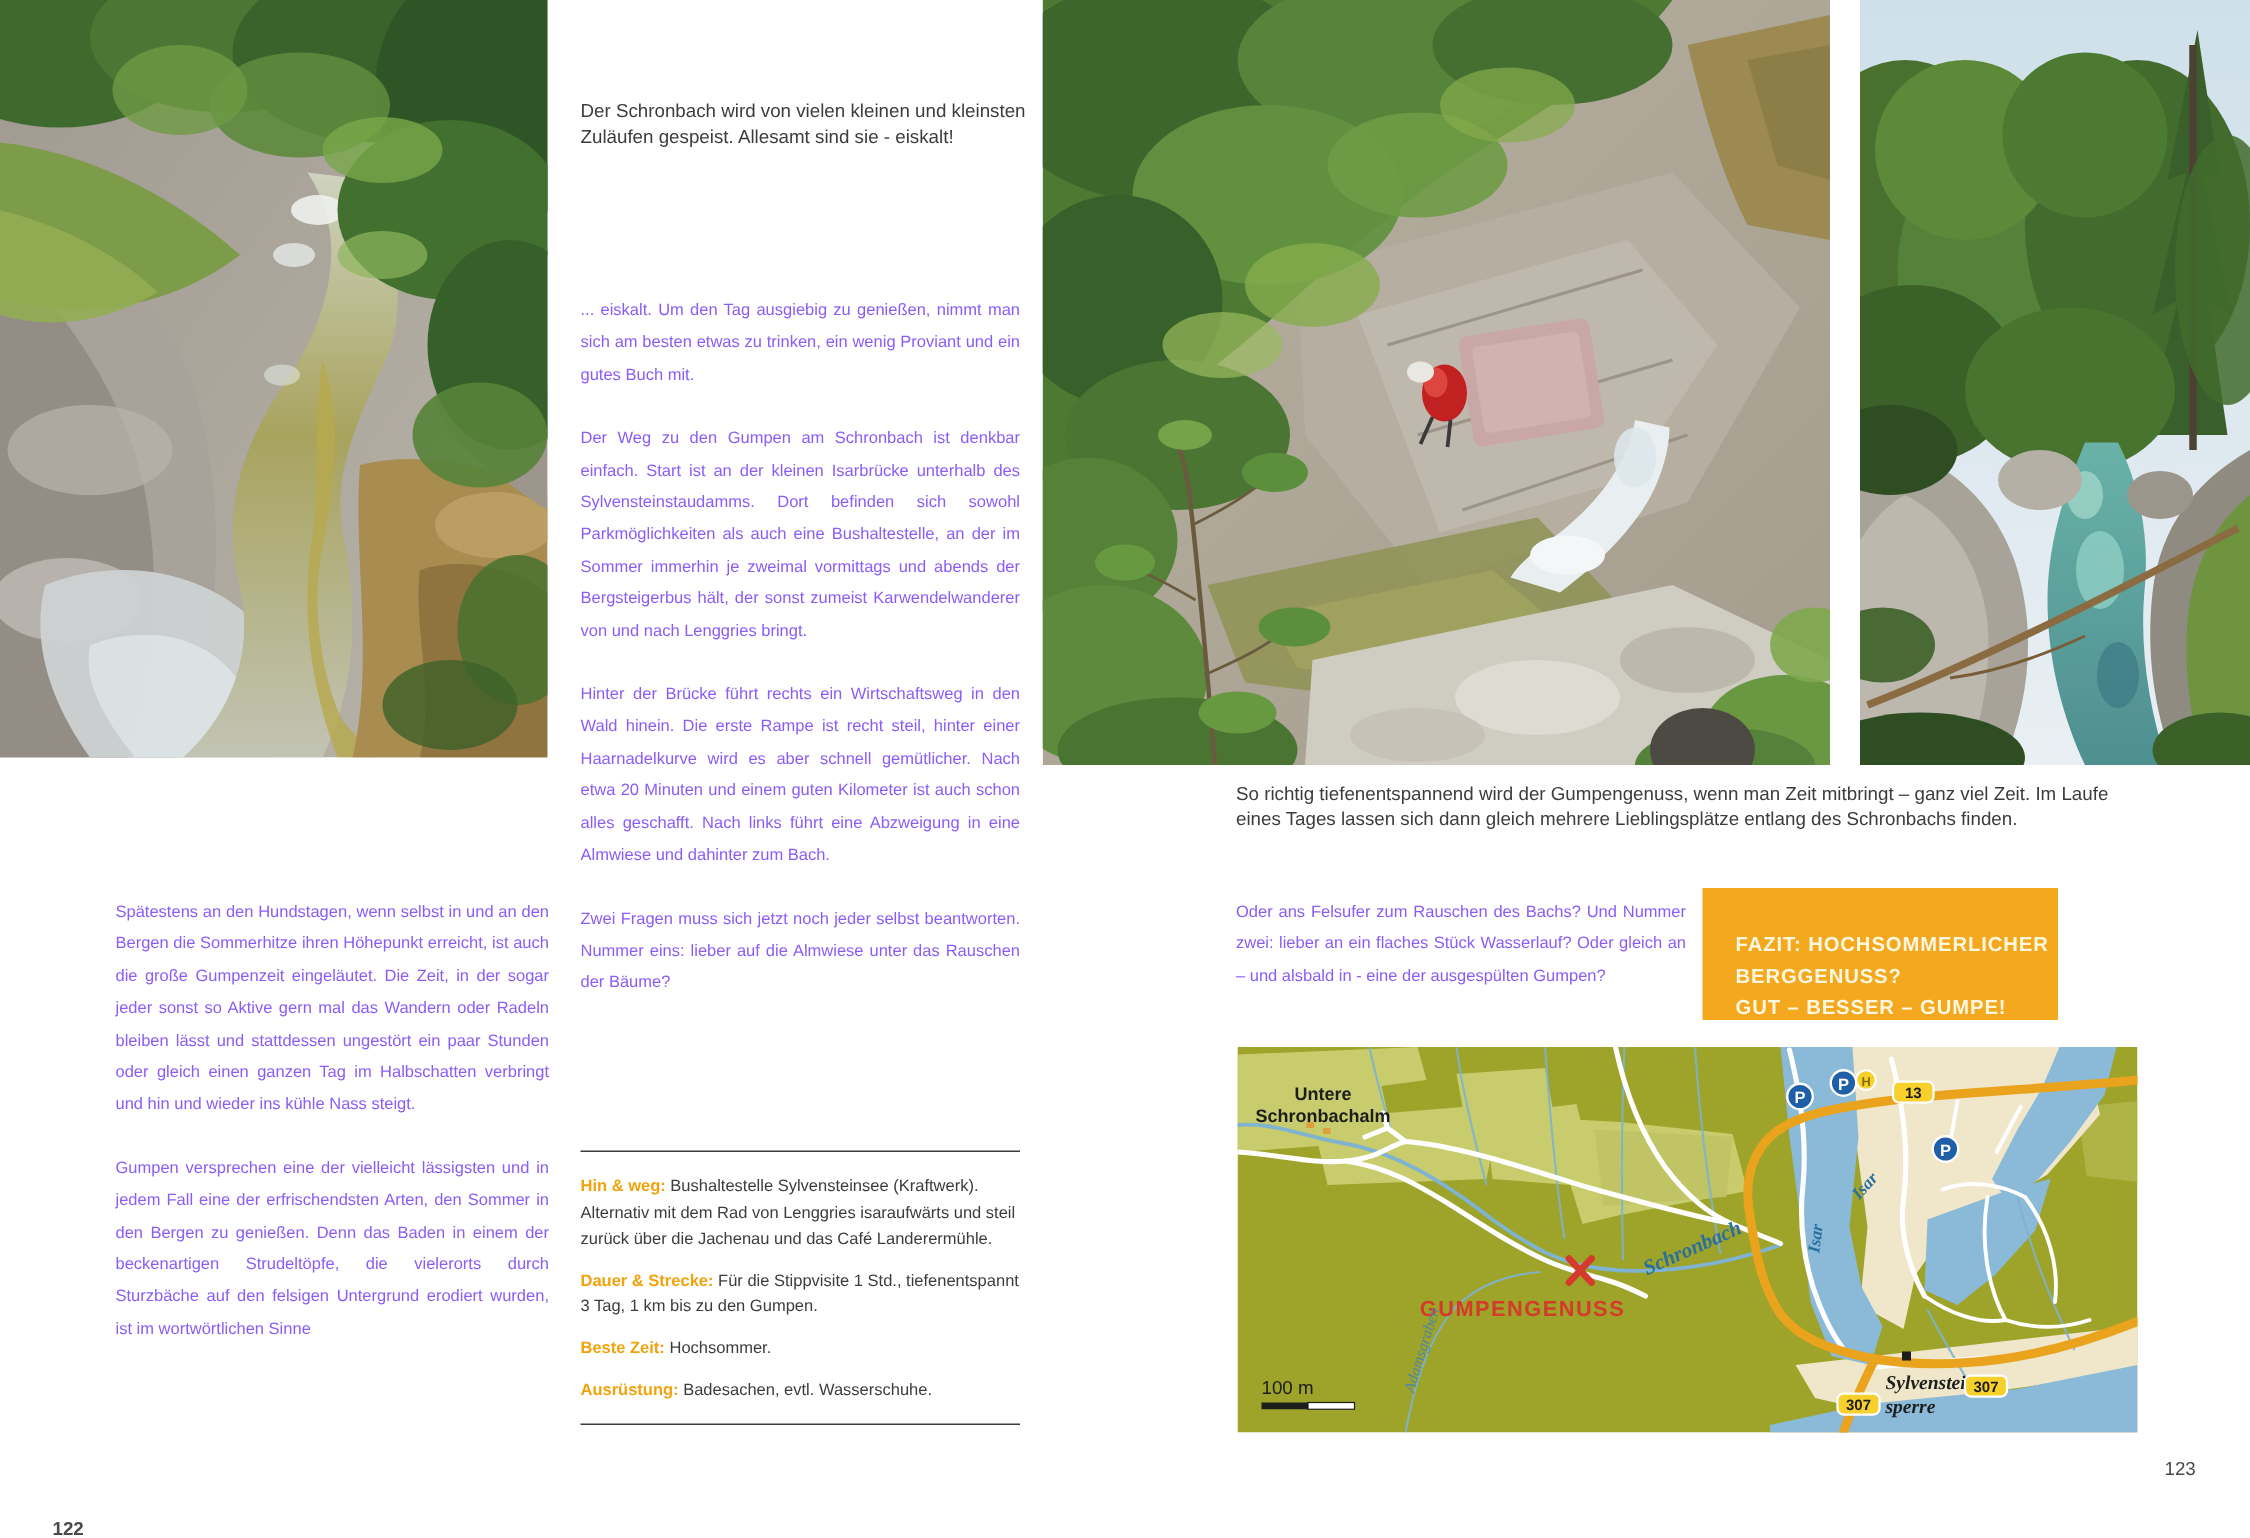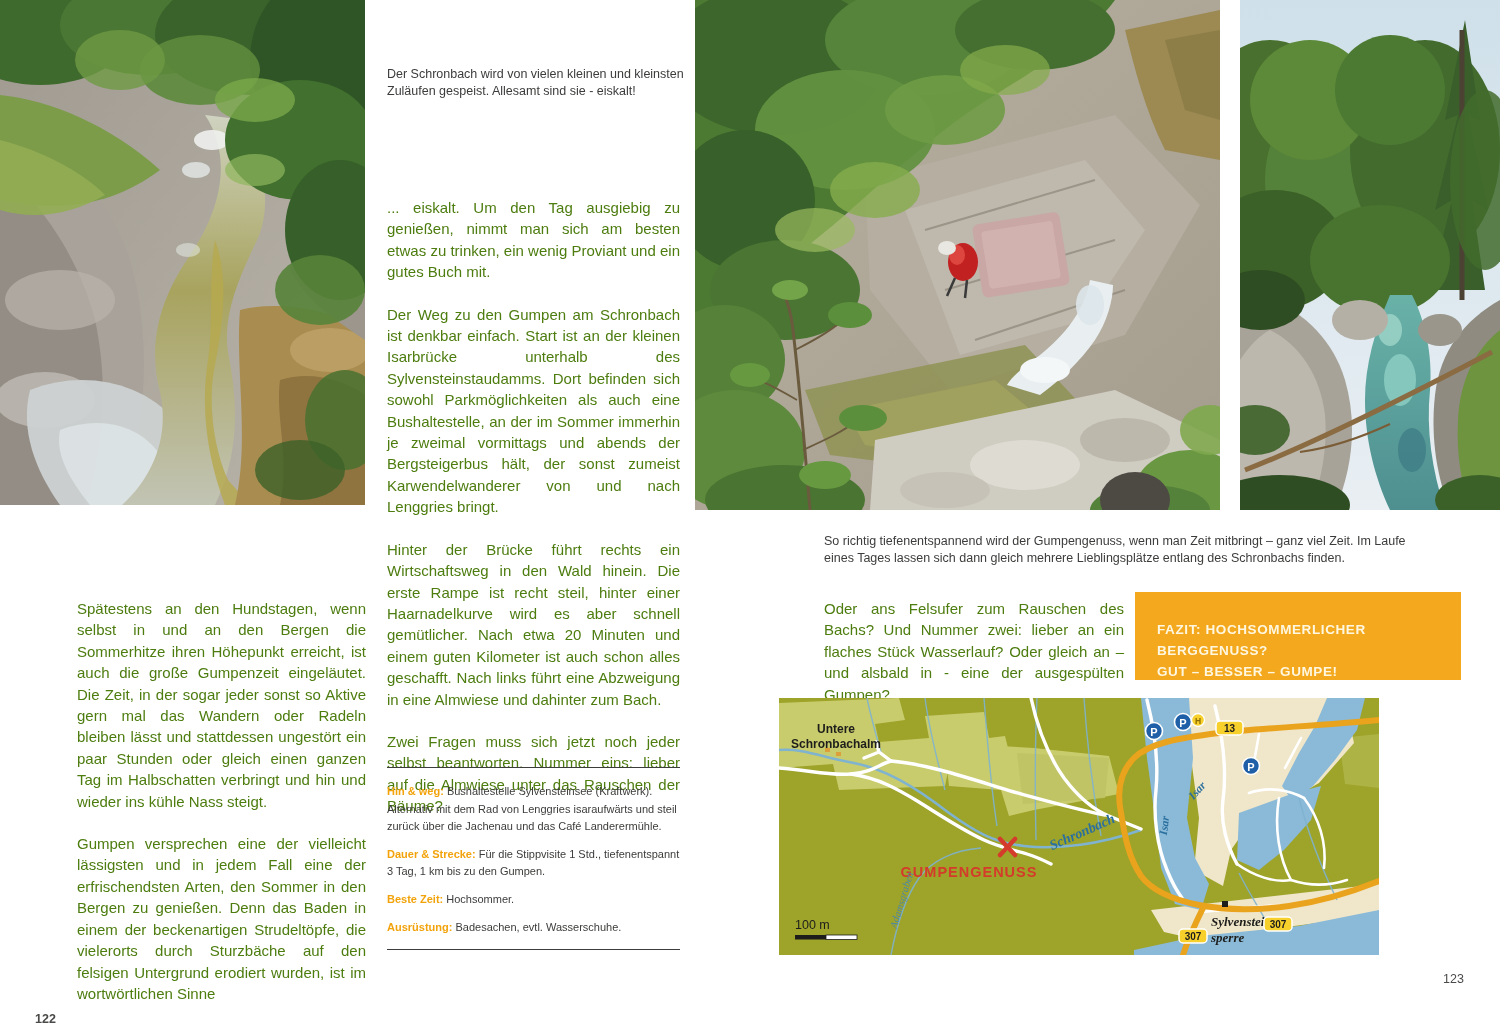--- a/index.html
+++ b/index.html
@@ -2,21 +2,21 @@
 <html lang="de"><head>
 <meta charset="utf-8">
 <style>
   html,body{margin:0;padding:0;background:#ffffff;}
   #page{position:relative;width:1500px;height:1025px;background:#ffffff;overflow:hidden;
         font-family:"Liberation Sans","DejaVu Sans",sans-serif;color:#3c3c3b;}
   .abs{position:absolute;}
   .photo{position:absolute;overflow:hidden;}
   .photo svg{display:block;}
   .caption{font-size:12.5px;line-height:17px;color:#3c3c3b;}
-  .body-col{font-size:15px;line-height:21.4px;text-align:justify;color:#4d7c0f;}
+  .body-col{font-size:11px;line-height:21.4px;text-align:justify;color:#8b5cf6;}
   .body-col p{margin:0 0 21px 0;}
   .body-col p:last-child{margin-bottom:0;}
   .info-box{border-top:1.5px solid #3c3c3b;border-bottom:1.5px solid #3c3c3b;
             padding:15px 0 13px 0;font-size:11px;line-height:17.6px;text-align:left;}
   .info-item{margin:0 0 10px 0;}
   .info-item:last-child{margin-bottom:0;}
   .info-label{color:#f2a30b;font-weight:bold;}
   .fazit{background:#f3a81d;color:#fff7e0;font-weight:bold;font-size:13.5px;
          line-height:21px;letter-spacing:0.6px;padding:27px 0 0 22px;box-sizing:border-box;}
   .pagenum{font-size:12.5px;color:#4a4a49;}
@@ -218,34 +218,34 @@
 
   <div class="abs info-box" style="left:387px;top:767px;width:293px;">
     <p class="info-item"><span class="info-label">Hin &amp; weg:</span><span> Bushaltestelle Sylvensteinsee (Kraftwerk). Alternativ mit dem Rad von Lenggries isaraufwärts und steil zurück über die Jachenau und das Café Landerermühle.</span></p>
     <p class="info-item"><span class="info-label">Dauer &amp; Strecke:</span><span> Für die Stippvisite 1 Std., tiefenentspannt 3 Tag, 1 km bis zu den Gumpen.</span></p>
     <p class="info-item"><span class="info-label">Beste Zeit:</span><span> Hochsommer.</span></p>
     <p class="info-item"><span class="info-label">Ausrüstung:</span><span> Badesachen, evtl. Wasserschuhe.</span></p>
   </div>
 
   <div class="abs pagenum" style="left:35px;top:1012px;font-weight:bold;">122</div>
 
-  <div class="abs caption" style="left:824px;top:521px;width:585px;margin-top:12px;">So richtig tiefenentspannend wird der Gumpengenuss, wenn man Zeit mitbringt – ganz viel Zeit. Im Laufe eines Tages lassen sich dann gleich mehrere Lieblingsplätze entlang des Schronbachs finden.</div>
+  <div class="abs caption" style="left:824px;top:521px;width:585px;">So richtig tiefenentspannend wird der Gumpengenuss, wenn man Zeit mitbringt – ganz viel Zeit. Im Laufe eines Tages lassen sich dann gleich mehrere Lieblingsplätze entlang des Schronbachs finden.</div>
 
   <div class="abs body-col" style="left:824px;top:598px;width:300px;">
     <p>Oder ans Felsufer zum Rauschen des Bachs? Und Nummer zwei: lieber an ein flaches Stück Wasserlauf? Oder gleich an – und alsbald in - eine der ausgespülten Gumpen?</p>
   </div>
 
-  <div class="abs fazit" style="left:1135px;top:592px;width:326px;height:88px;">
+  <div class="abs fazit" style="left:1135px;top:592px;width:237px;height:88px;">
     <div>FAZIT: HOCHSOMMERLICHER BERGGENUSS?</div>
     <div>GUT – BESSER – GUMPE!</div>
   </div>
 
   <div class="abs pagenum" style="left:1443px;top:972px;">123</div>
 
-  <div class="map-wrap" style="left:779px;top:698px;width:600px;height:257px;">
+  <div class="map-wrap" style="left:825px;top:698px;width:600px;height:257px;">
     <svg width="600" height="257" viewBox="0 0 600 257">
 
       <rect width="600" height="257" fill="#9ea32a"></rect>
 
       <polygon points="0,5 120,0 126,22 96,26 100,44 150,40 146,18 205,14 210,40 226,38 232,62 170,68 166,88 60,92 54,66 0,70" fill="#c9cc6d"></polygon>
       <polygon points="165,45 255,50 330,58 340,96 255,112 230,118 222,92 170,88" fill="#c9cc6d"></polygon>
       <polygon points="238,55 330,60 326,100 244,106" fill="#bfc364" opacity="0.9"></polygon>
       <polygon points="560,40 600,36 600,90 566,86" fill="#b2b74c" opacity="0.8"></polygon>
 
       <polygon points="408,0 565,0 575,45 540,85 500,108 466,132 452,152 444,188 415,172 420,120 412,60" fill="#f0e6c9"></polygon>

